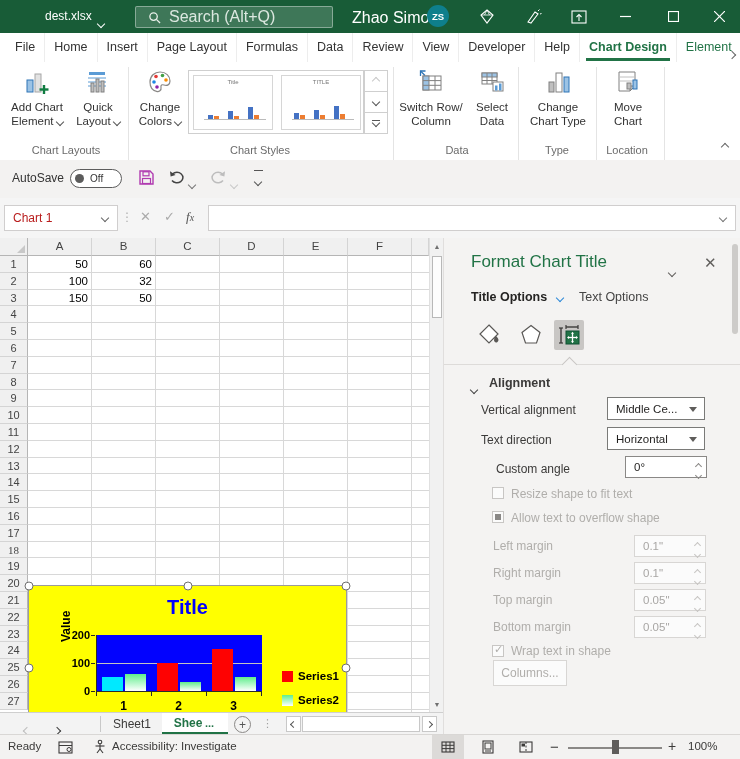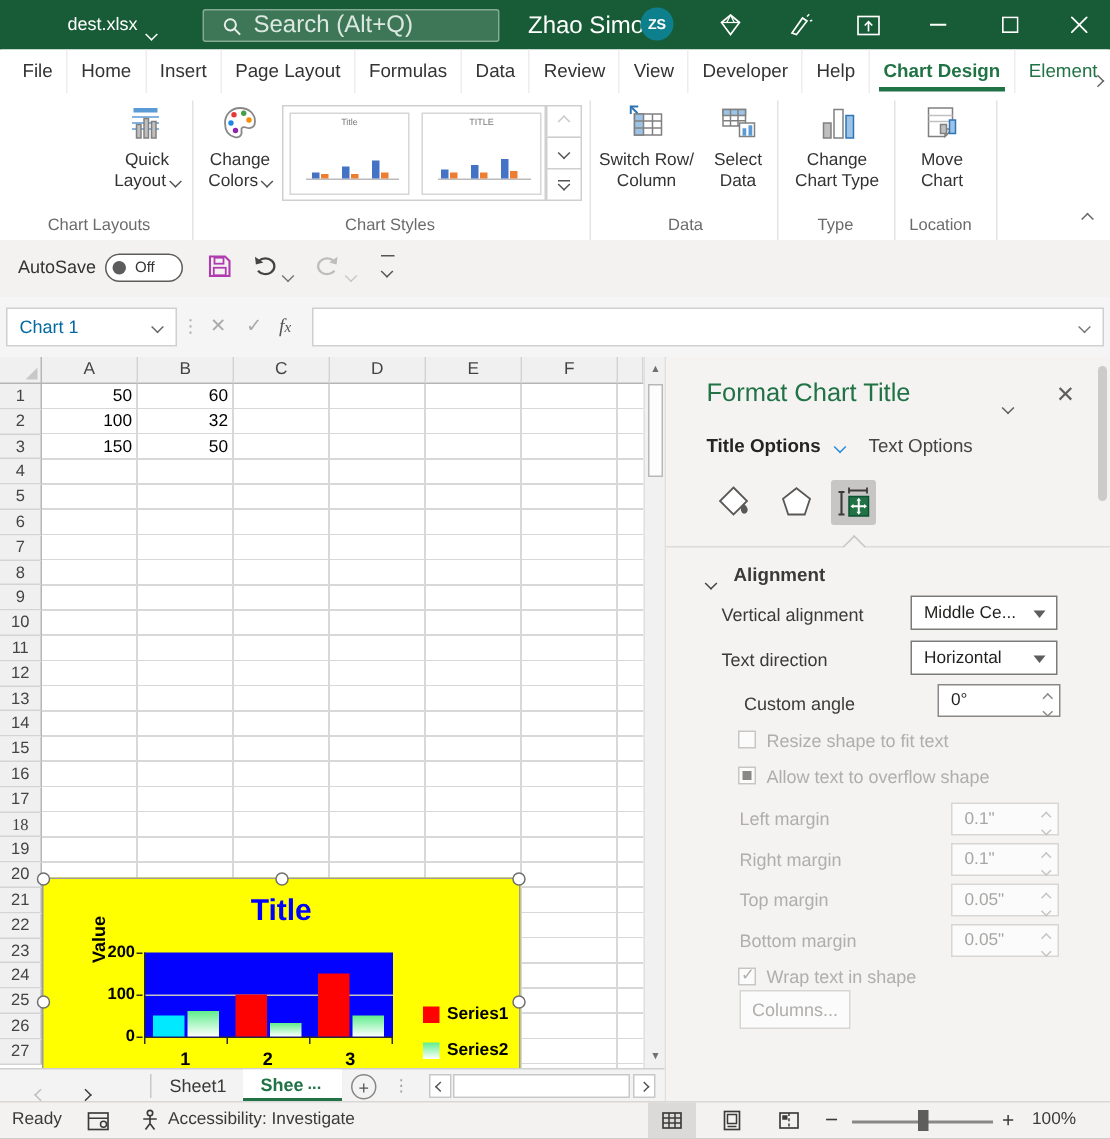--- a/index.html
+++ b/index.html
@@ -43,21 +43,21 @@
   .collapse{position:absolute;right:12px;bottom:6px;color:#666;}
   
   .qat{position:absolute;left:0;top:160px;width:740px;height:38px;background:#f3f2f1;border-bottom:1px solid #e1dfdd;}
   .autosave{position:absolute;left:12px;top:11px;font-size:12px;color:#333;}
   .toggle{position:absolute;left:70px;top:9px;width:50px;height:17px;border:1.5px solid #5c5c5c;border-radius:10px;background:#fff;display:flex;align-items:center;}
   .toggle .dot{width:9px;height:9px;border-radius:50%;background:#5c5c5c;margin-left:4px;}
   .toggle .tlbl{font-size:10px;color:#333;margin-left:6px;}
   .qicon{position:absolute;top:9px;}
   
   .fbar{position:absolute;left:0;top:198px;width:740px;height:40px;background:#f5f5f5;border-bottom:1px solid #cfcfcf;}
-  .namebox{position:absolute;left:4px;top:7px;width:112px;height:24px;background:#fff;border:1px solid #d0cece;font-size:12px;color:#0369a1;display:flex;align-items:center;}
+  .namebox{position:absolute;left:4px;top:7px;width:112px;height:24px;background:#fff;border:1px solid #d0cece;font-size:12px;color:#b91c1c;display:flex;align-items:center;}
   .namebox span{margin-left:8px;}
   .namebox .chev{position:absolute;right:9px;color:#666;}
   .fdots{position:absolute;left:121px;top:12px;color:#b0b0b0;font-size:12px;letter-spacing:0;}
   .fbtn{position:absolute;top:11px;font-size:13px;color:#aaa;}
   .finput{position:absolute;left:208px;top:7px;width:526px;height:24px;background:#fff;border:1px solid #d0cece;}
   .finput .chev{position:absolute;right:9px;top:9px;color:#777;}
   
   .grid{position:absolute;left:0;top:238px;width:443px;height:474px;background:#fff;overflow:hidden;}
   .colhdr{position:absolute;top:0;height:18px;background:#f0f0f0;border-right:1px solid #d4d4d4;border-bottom:1px solid #b5b5b5;
      font-size:11.5px;color:#444;text-align:center;line-height:17px;box-sizing:border-box;}
@@ -204,20 +204,30 @@
   </div>
 <div class="tabmore" style="position:absolute;top:44px;right:5px;"><span class="chev right" style="color:#666"></span></div>
 
 <div class="ribbon">
   <div class="gsep" style="left:128px"></div>
   <div class="gsep" style="left:393px"></div>
   <div class="gsep" style="left:518px"></div>
   <div class="gsep" style="left:596px"></div>
   <div class="gsep" style="left:664px"></div>
 
+  <div class="bigbtn" style="left:6px;width:62px">
+    <svg width="28" height="28" viewBox="0 0 28 28">
+        <rect x="4" y="12" width="6" height="12" fill="#9cc3e5" stroke="#2e75b6"></rect>
+        <rect x="12" y="6" width="6" height="18" fill="#e2e2e2" stroke="#a6a6a6"></rect>
+        <line x1="21" y1="17" x2="21" y2="26" stroke="#107c41" stroke-width="2.4"></line>
+        <line x1="16.5" y1="21.5" x2="25.5" y2="21.5" stroke="#107c41" stroke-width="2.4"></line>
+      </svg>
+    <span>Add Chart</span><br>
+    <span>Element</span> <span class="chev" style="color:#555"></span>
+  </div>
   <div class="bigbtn" style="left:70px;width:56px">
     <svg width="28" height="28" viewBox="0 0 28 28">
         <rect x="5" y="4" width="16" height="3" fill="#5b9bd5"></rect>
         <line x1="4" y1="10" x2="22" y2="10" stroke="#5b9bd5"></line>
         <line x1="4" y1="14" x2="22" y2="14" stroke="#5b9bd5"></line>
         <line x1="4" y1="18" x2="22" y2="18" stroke="#5b9bd5"></line>
         <rect x="7" y="15" width="3" height="9" fill="#bfbfbf" stroke="#808080"></rect>
         <rect x="12" y="11" width="3" height="13" fill="#bfbfbf" stroke="#808080"></rect>
         <rect x="17" y="13" width="3" height="11" fill="#bfbfbf" stroke="#808080"></rect>
       </svg>

